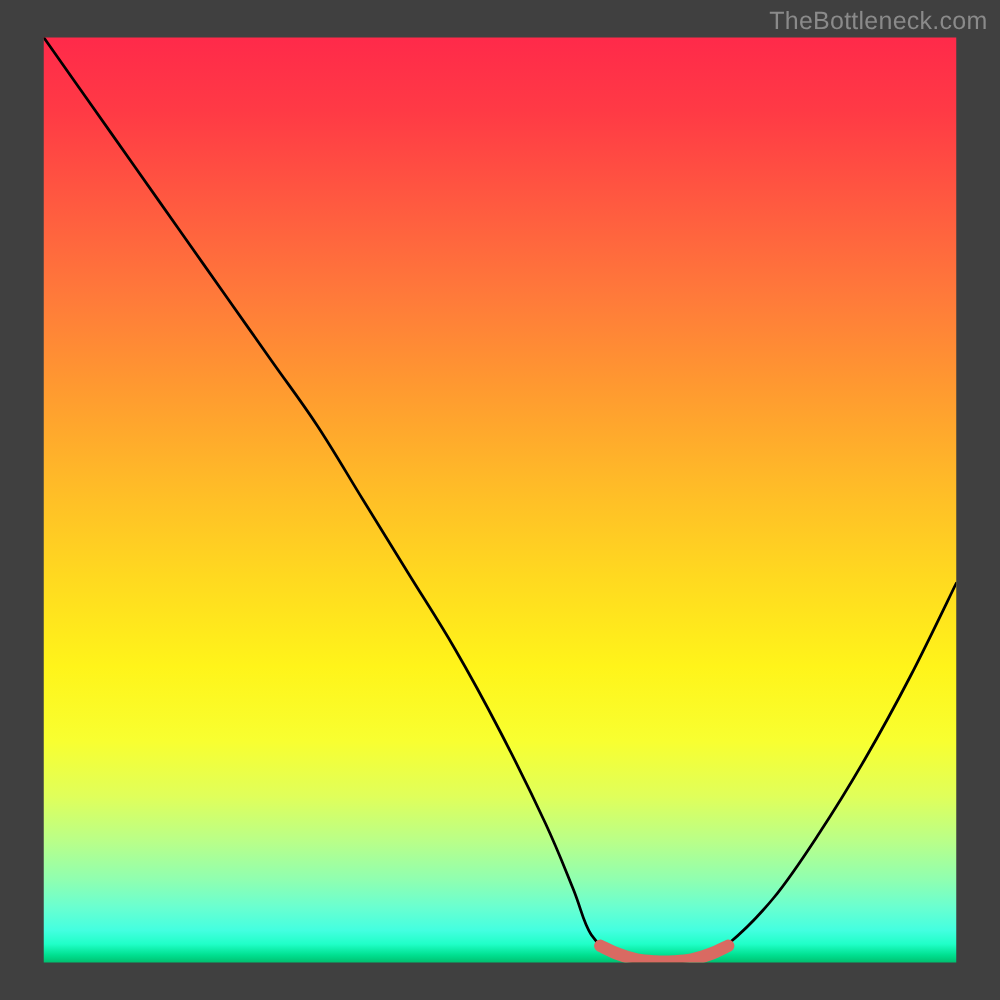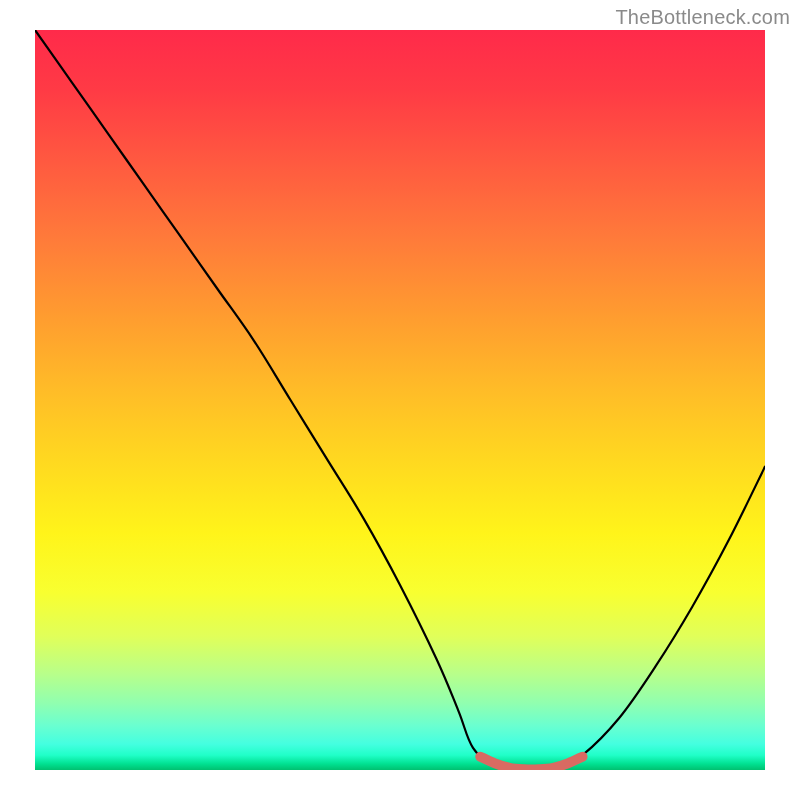--- a/index.html
+++ b/index.html
@@ -10,21 +10,21 @@
     background: #000;
     overflow: hidden;
     font-family: Arial, Helvetica, sans-serif;
   }
   .frame {
     position: absolute;
     left: 0;
     top: 0;
     width: 800px;
     height: 800px;
-    background: #ffffff;
+    background: #404040;
   }
   .plot-area {
     position: absolute;
     left: 35px;
     top: 30px;
     width: 730px;
     height: 740px;
     background: linear-gradient(to bottom,
       #ff2a4a 0%,
       #ff3a45 8%,

